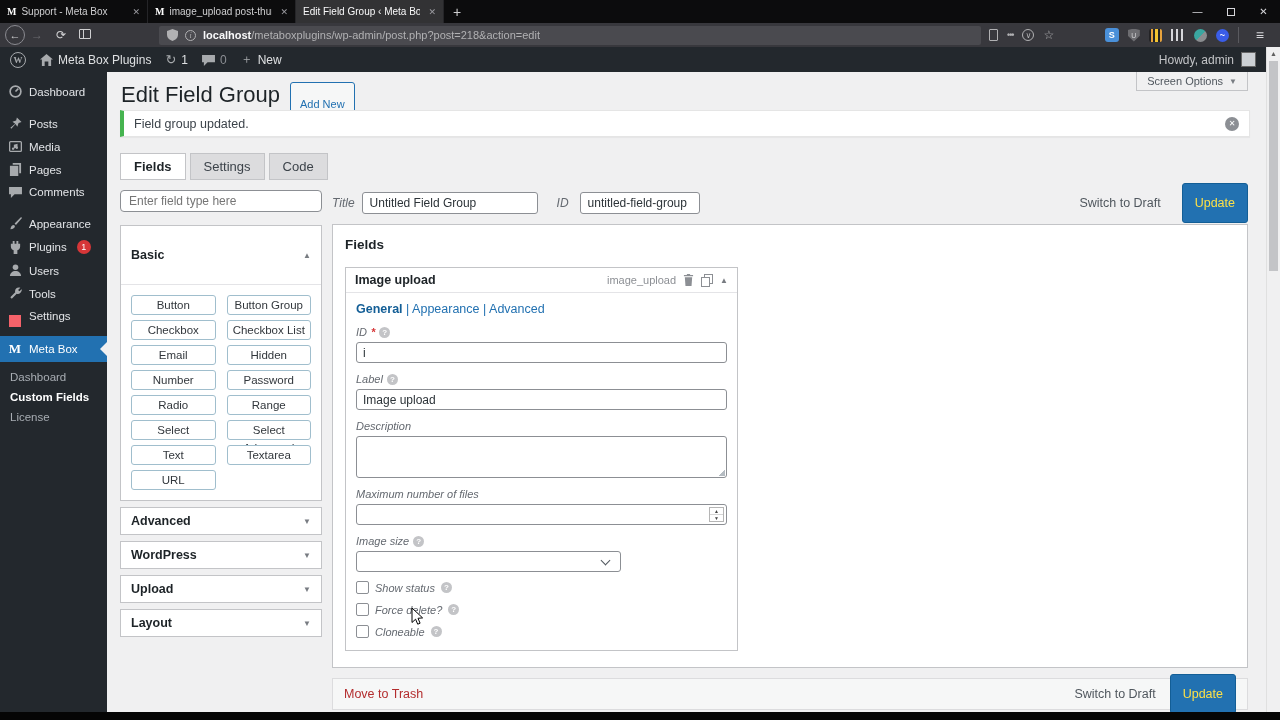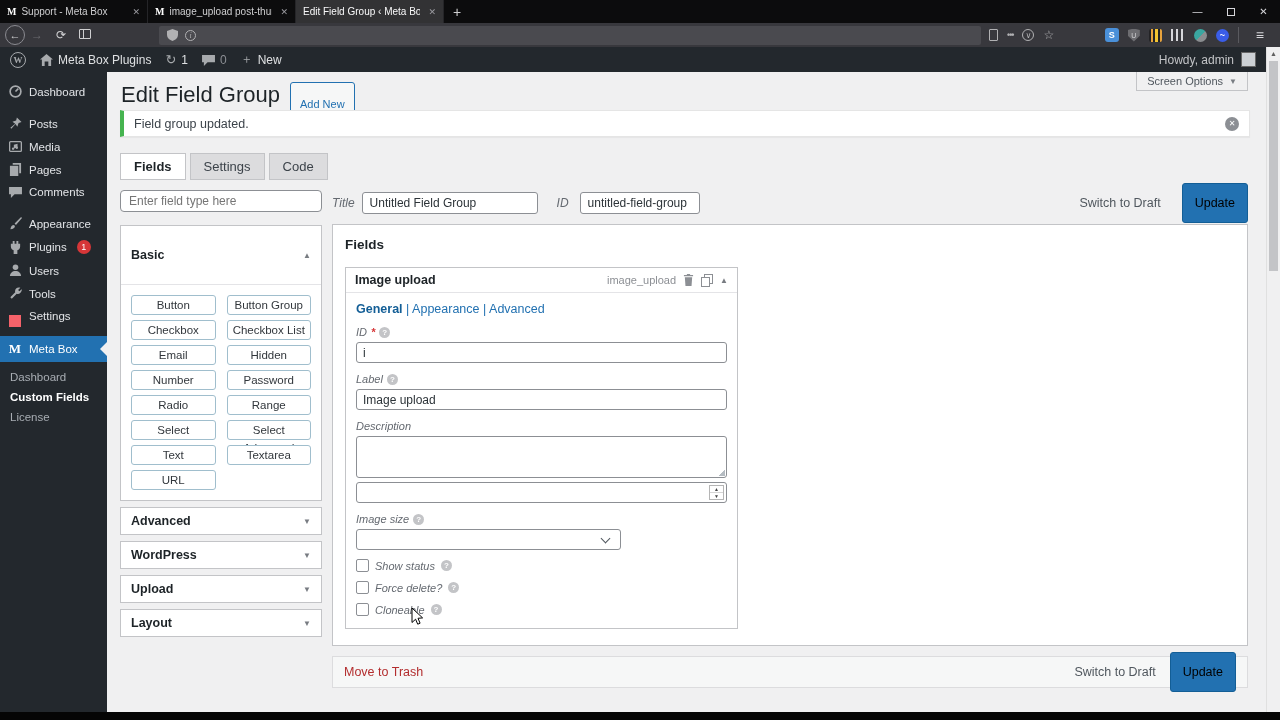--- a/index.html
+++ b/index.html
@@ -98,21 +98,21 @@
 
   
   .right-col { position:absolute; left:225px; top:118px; width:916px; }
   .title-bar { display:flex; align-items:center; gap:7px; height:26px; font-size:12px; }
   .inline-label { font-style:italic; color:#646970; }
   .txt-input { height:22px; border:1px solid #8c8f94; border-radius:3px; background:#fff; font-size:12px; padding:0 7px; color:#2c3338; font-family:"Liberation Sans",sans-serif; }
   .title-input { width:176px; }
   .id-input { width:120px; margin-left:4px; }
   .tb-spacer { flex:1; }
   .draft-link { font-size:12.5px; color:#50575e; margin-right:14px; }
-  .btn-primary { background:#2271b1; color:#000000; border:1px solid #135e96; border-radius:3px; font-size:12.5px; padding:12px 12px; }
+  .btn-primary { background:#2271b1; color:#fde047; border:1px solid #135e96; border-radius:3px; font-size:12.5px; padding:12px 12px; }
 
   .fields-panel { margin-top:8px; background:#fff; border:1px solid #c3c4c7; padding:12px 12px 16px; min-height:408px; }
   .fields-heading { font-size:13.5px; font-weight:bold; color:#1d2327; }
   .fields-hint { margin-top:9px; font-size:12.5px; color:#3c434a; }
 
   .field-box { margin-top:15px; width:393px; border:1px solid #c3c4c7; }
   .fb-header { display:flex; align-items:center; gap:7px; padding:5px 9px; border-bottom:1px solid #e4e4e7; background:#fff; }
   .fb-title { font-size:12.5px; font-weight:bold; color:#1d2327; flex:1; }
   .fb-slug { font-size:11px; color:#8c8f94; }
   .fb-ic { display:flex; align-items:center; }
@@ -179,20 +179,21 @@
   <div class="navbar">
     <span class="nav-btn back">←</span>
     <span class="nav-btn fwd">→</span>
     <span class="nav-btn">⟳</span>
     <span class="nav-btn"><span class="pane-icon"></span></span>
     <div class="urlbar">
       <svg class="mi" width="11" height="12" viewBox="0 0 12 13">
           <path fill="#b1b1b3" d="M6 0l6 2v4c0 4-3 6-6 7-3-1-6-3-6-7V2z"></path>
         </svg>
       <span class="info-circle">i</span>
+      <span><span class="host">localhost</span><span>/metaboxplugins/wp-admin/post.php?post=218&amp;action=edit</span></span>
     </div>
     <div class="page-actions">
       <span class="reader-icon"></span>
       <span class="dots">•••</span>
       <span class="pocket">∨</span>
       <span class="star">☆</span>
     </div>
     <div class="ext-area">
       <span class="ext ext-stylus">S</span>
       <span class="ext ext-shield">U</span>
@@ -475,20 +476,23 @@
             <input class="fb-input" type="text" value="Image upload" style="">
 
             <div class="fb-label">
               <span>Description</span>
             </div>
             <div class="ta-wrap">
               <textarea class="fb-textarea" style=""></textarea>
               <span class="grip"></span>
             </div>
 
+            <div class="fb-label">
+              <span>Maximum number of files</span>
+            </div>
             <div class="num-wrap">
               <input class="fb-input num-input" type="text" style="">
               <span class="spinner">
                 <span class="spin-cell">▲</span>
                 <span class="spin-cell">▼</span>
               </span>
             </div>
 
             <div class="fb-label">
               <span>Image size</span>

